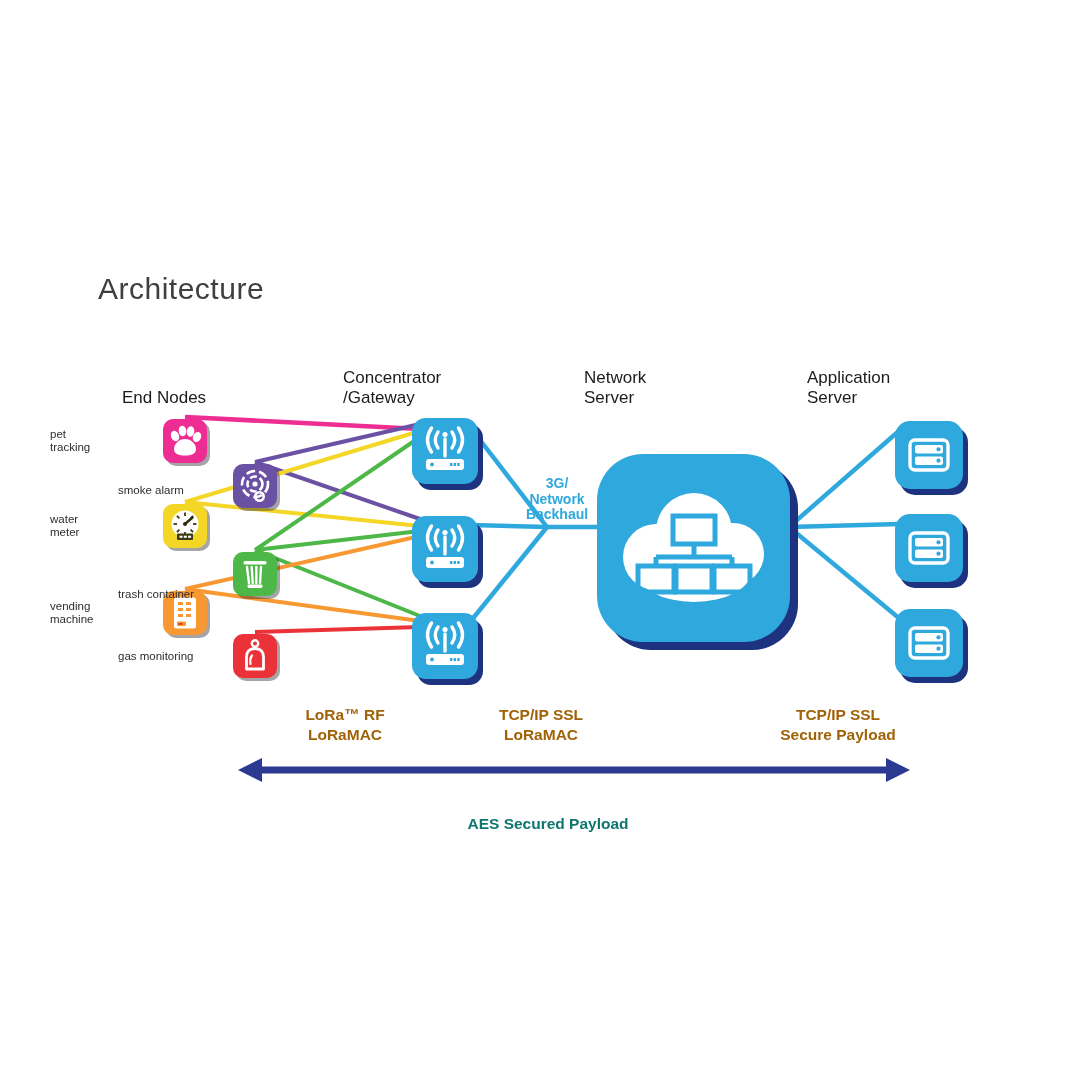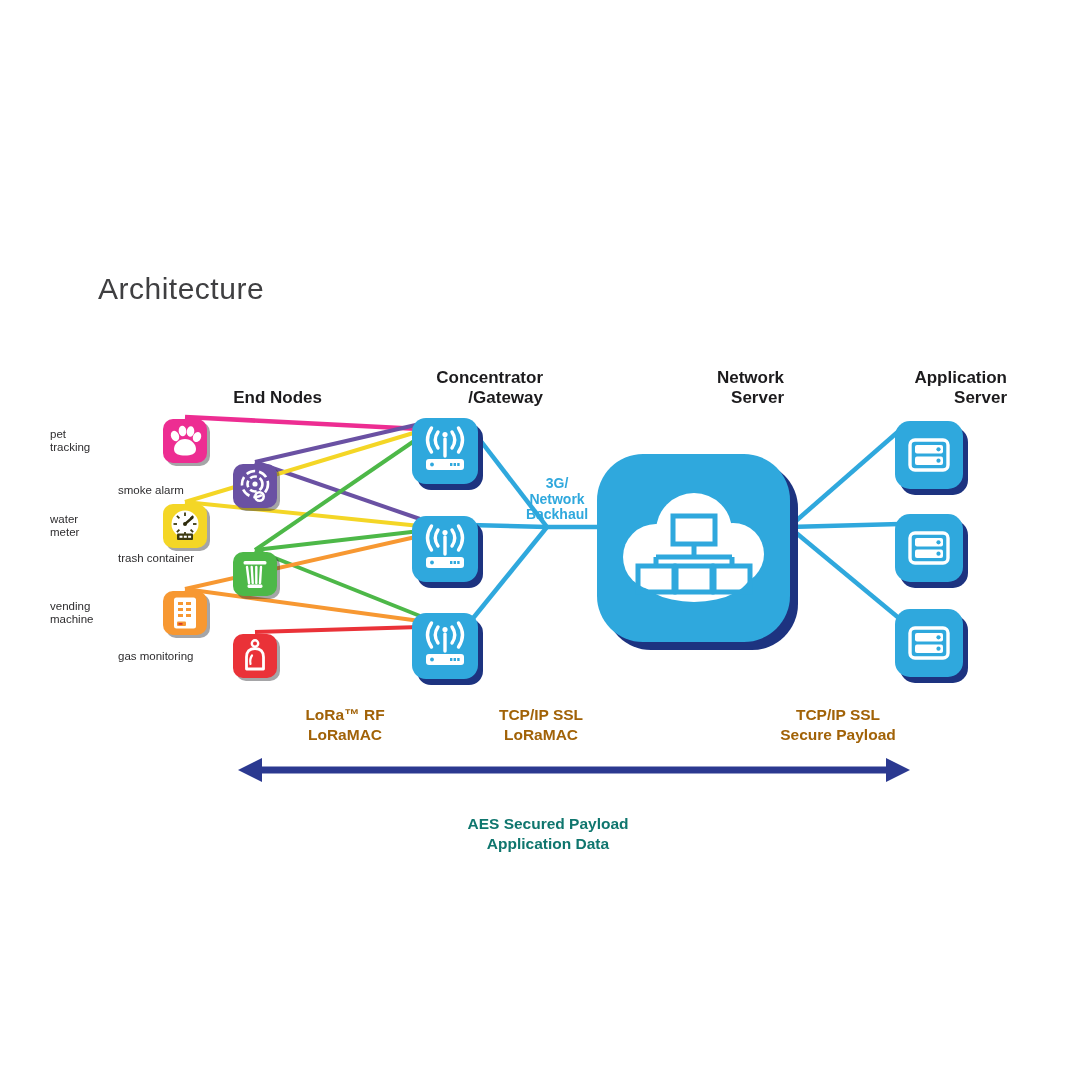--- a/index.html
+++ b/index.html
@@ -4,21 +4,21 @@
 <style>
   html,body{margin:0;padding:0;background:#ffffff;}
   body{width:1080px;height:1080px;font-family:"Liberation Sans","DejaVu Sans",sans-serif;}
   #canvas{position:relative;width:1080px;height:1080px;background:#ffffff;overflow:hidden;}
 
   .abs{position:absolute;margin-top:24px;}
   #links-layer{position:absolute;left:0;top:0;z-index:1;}
 
   .page-title{left:98px;top:248px;font-size:30px;color:#3f3f41;letter-spacing:.5px;z-index:3;}
 
-  .col-header{z-index:3;font-weight:bold;font-size:17px;color:#1c1b1d;text-align:right;line-height:20px;width:200px;}
+  .col-header{z-index:3;font-weight:normal;font-size:17px;color:#1c1b1d;text-align:left;line-height:20px;width:200px;}
 
   .node-label{z-index:3;font-size:11.5px;color:#2e2d2f;line-height:13px;text-align:left;width:110px;}
 
   .tile{z-index:2;border-radius:10px;display:flex;align-items:center;justify-content:center;}
   .node-tile{width:44px;height:44px;box-shadow:3px 3px 0 rgba(55,55,60,.45);}
   .gw-tile{width:66px;height:66px;border-radius:14px;box-shadow:5px 6px 0 #1d3380;}
   .ns-tile{width:193px;height:188px;border-radius:46px;box-shadow:8px 8px 0 #1d3380;}
   .app-tile{width:68px;height:68px;border-radius:15px;box-shadow:5px 6px 0 #1d3380;}
 
   .backhaul{z-index:3;width:140px;text-align:center;font-weight:bold;font-size:14px;line-height:15.5px;}
@@ -80,21 +80,21 @@
     <div>pet</div>
     <div>tracking</div>
   </div>
   <div class="abs node-label" style="left:118px;top:460px;">
     <div>smoke alarm</div>
   </div>
   <div class="abs node-label" style="left:50px;top:489px;">
     <div>water</div>
     <div>meter</div>
   </div>
-  <div class="abs node-label" style="left:118px;top:528px;">
+  <div class="abs node-label" style="left:118px;top:564px;">
     <div>trash container</div>
   </div>
   <div class="abs node-label" style="left:50px;top:576px;">
     <div>vending</div>
     <div>machine</div>
   </div>
   <div class="abs node-label" style="left:118px;top:626px;">
     <div>gas monitoring</div>
   </div>
 
@@ -292,16 +292,15 @@
     <div>TCP/IP SSL</div>
     <div>LoRaMAC</div>
   </div>
   <div class="abs proto-label" style="left:728px;top:681px;">
     <div>TCP/IP SSL</div>
     <div>Secure Payload</div>
   </div>
 
   <div class="abs arrow-caption" style="left:398px;top:790px;">
     <div>AES Secured Payload</div>
-    <div>Application Data</div>
   </div>
 
 </div>
 
 </body></html>

